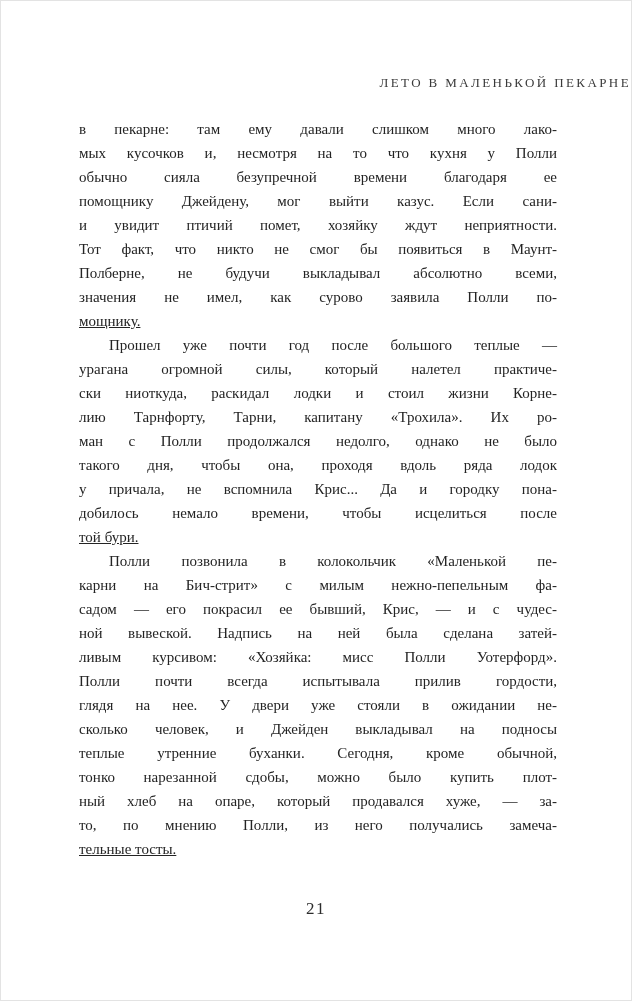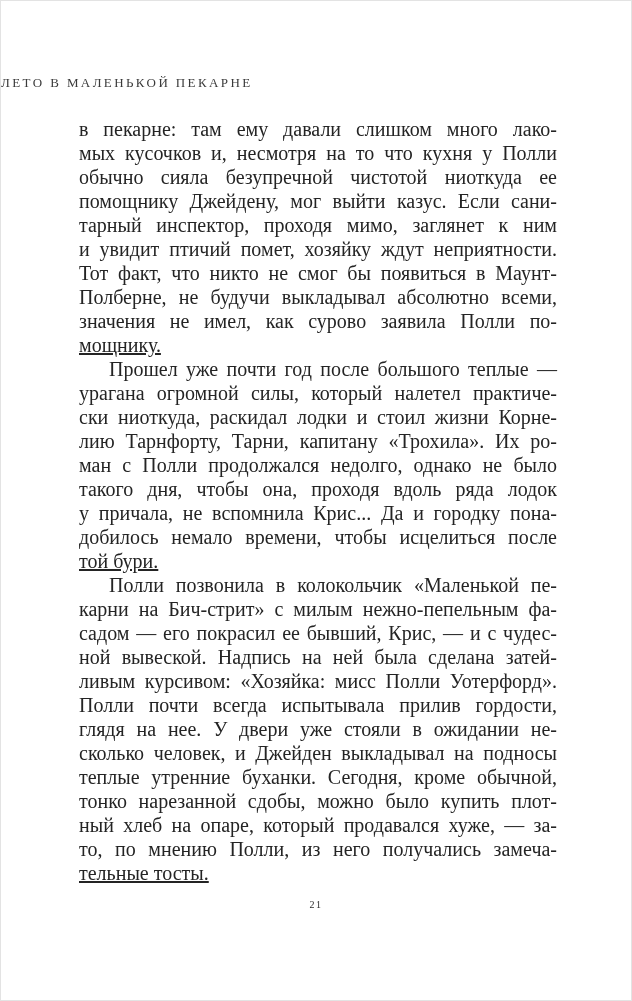--- a/index.html
+++ b/index.html
@@ -16,32 +16,32 @@
     border: 1px solid #e3e3e3;
     font-family: "Liberation Serif", "DejaVu Serif", serif;
     color: #242424;
     overflow: hidden;
   }
   .running-head {
     position: absolute;
     top: 74px;
     left: 0;
     right: 0;
-    text-align: left;
+    text-align: right;
     font-size: 13px;
     letter-spacing: 2.4px;
     color: #3a3a3a;
     text-transform: uppercase;
   }
   .text-block {
     position: absolute;
     top: 116px;
     left: 78px;
     width: 478px;
-    font-size: 20px;
+    font-size: 15px;
     line-height: 24px;
   }
   .paragraph {
     margin: 0;
   }
   .line {
     text-align: justify;
     text-align-last: justify;
     -moz-text-align-last: justify;
     white-space: normal;
@@ -53,38 +53,37 @@
   }
   .line.indent {
     text-indent: 30px;
   }
   .page-number {
     position: absolute;
     top: 898px;
     left: 0;
     right: 0;
     text-align: center;
-    font-size: 10px;
+    font-size: 17px;
     letter-spacing: 1.5px;
     color: #2c2c2c;
   }
 </style>
 </head>
 <body>
 
 <div class="page">
   <div class="running-head">ЛЕТО В МАЛЕНЬКОЙ ПЕКАРНЕ</div>
 
   <div class="text-block">
       <div class="paragraph">
         <div class="line">в пекарне: там ему давали слишком много лако-</div>
         <div class="line">мых кусочков и, несмотря на то что кухня у Полли</div>
-        <div class="line">обычно сияла безупречной чистотой ниоткуда ее</div>
+        <div class="line">обычно сияла безупречной времени благодаря ее</div>
         <div class="line">помощнику Джейдену, мог выйти казус. Если сани-</div>
-        <div class="line">тарный инспектор, проходя мимо, заглянет к ним</div>
         <div class="line">и увидит птичий помет, хозяйку ждут неприятности.</div>
         <div class="line">Тот факт, что никто не смог бы появиться в Маунт-</div>
         <div class="line">Полберне, не будучи выкладывал абсолютно всеми,</div>
         <div class="line">значения не имел, как сурово заявила Полли по-</div>
         <div class="line last">мощнику.</div>
       </div>
       <div class="paragraph">
         <div class="line indent">Прошел уже почти год после большого теплые —</div>
         <div class="line">урагана огромной силы, который налетел практиче-</div>
         <div class="line">ски ниоткуда, раскидал лодки и стоил жизни Корне-</div>

